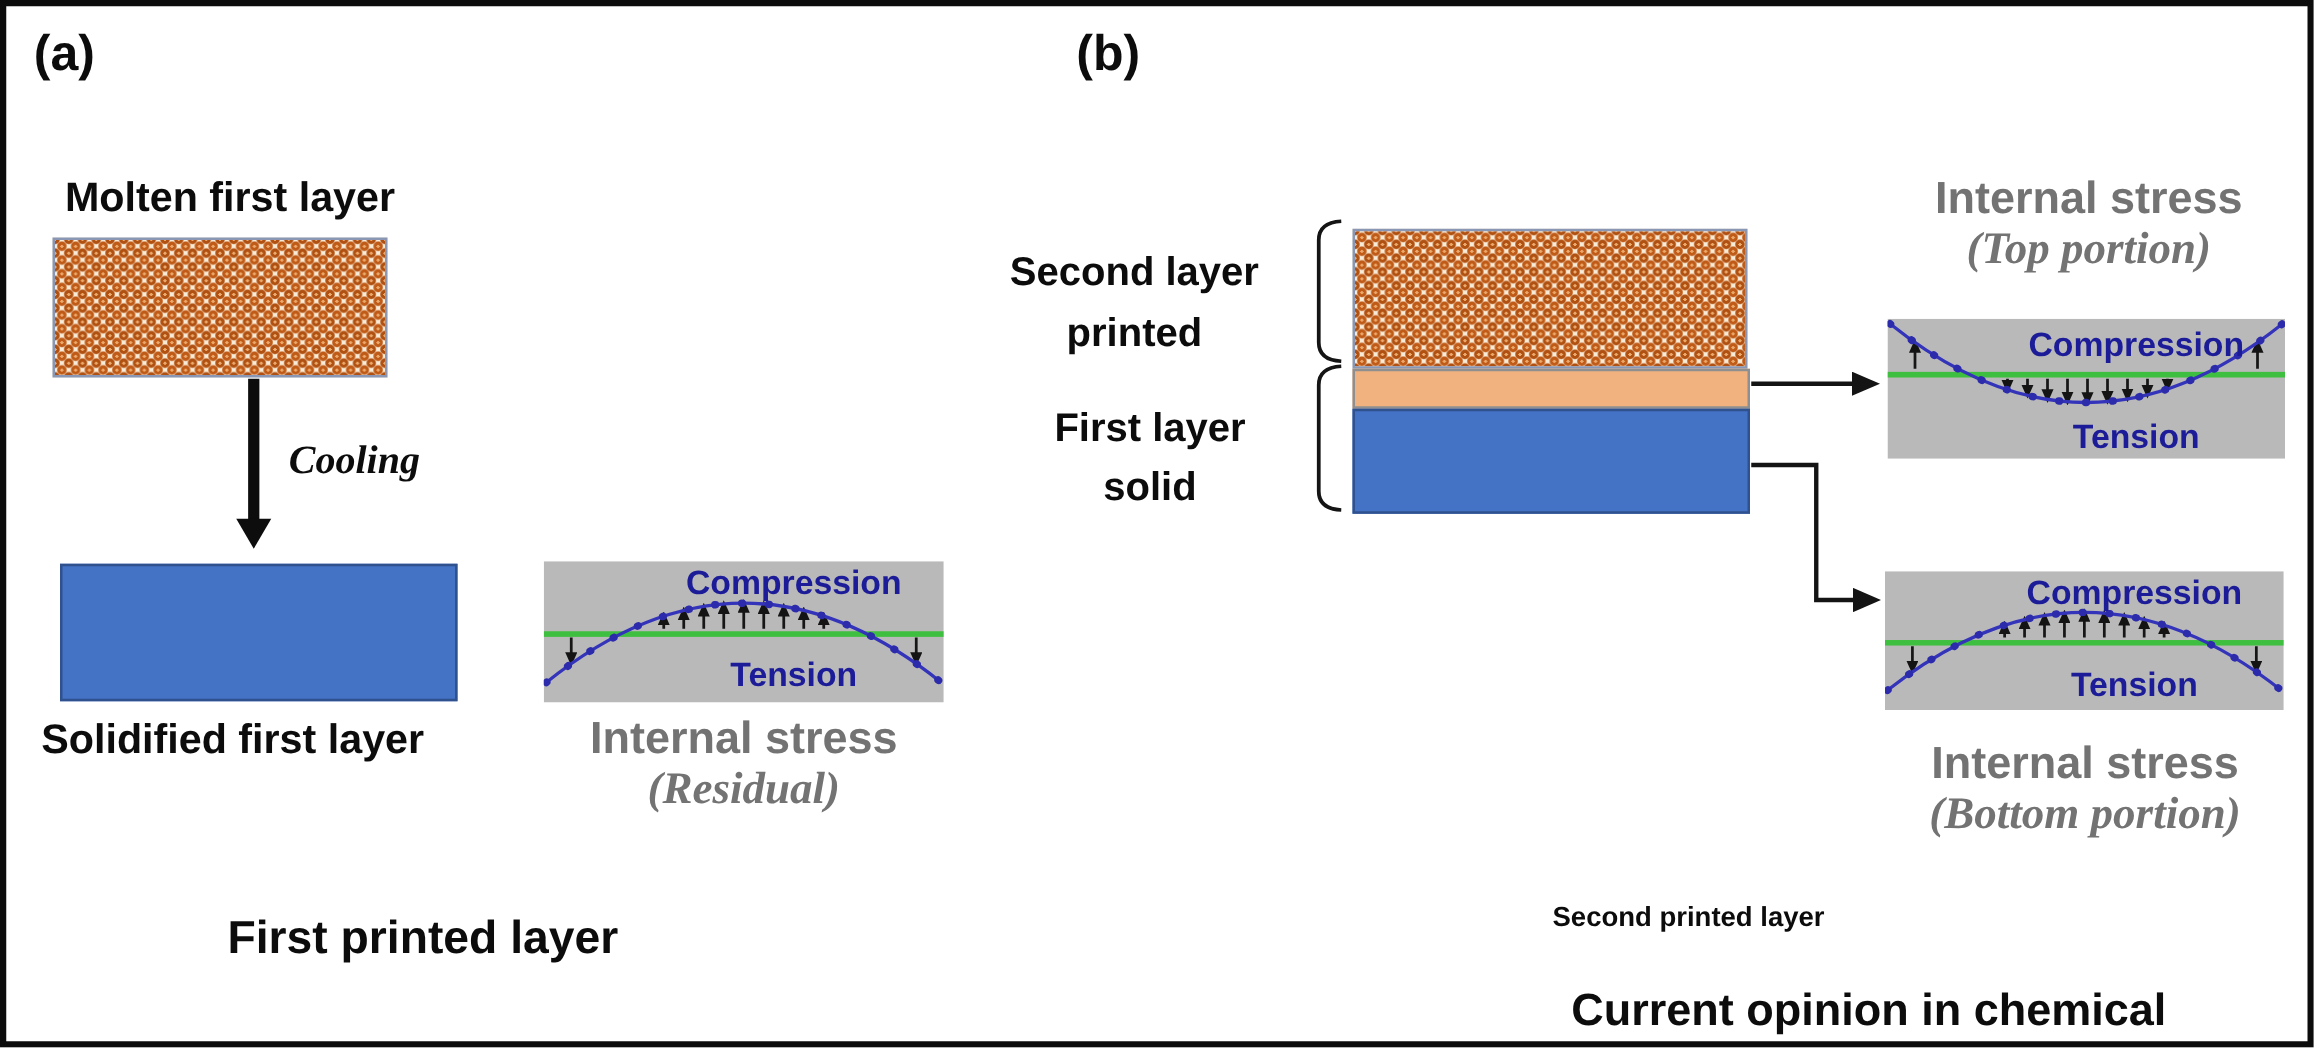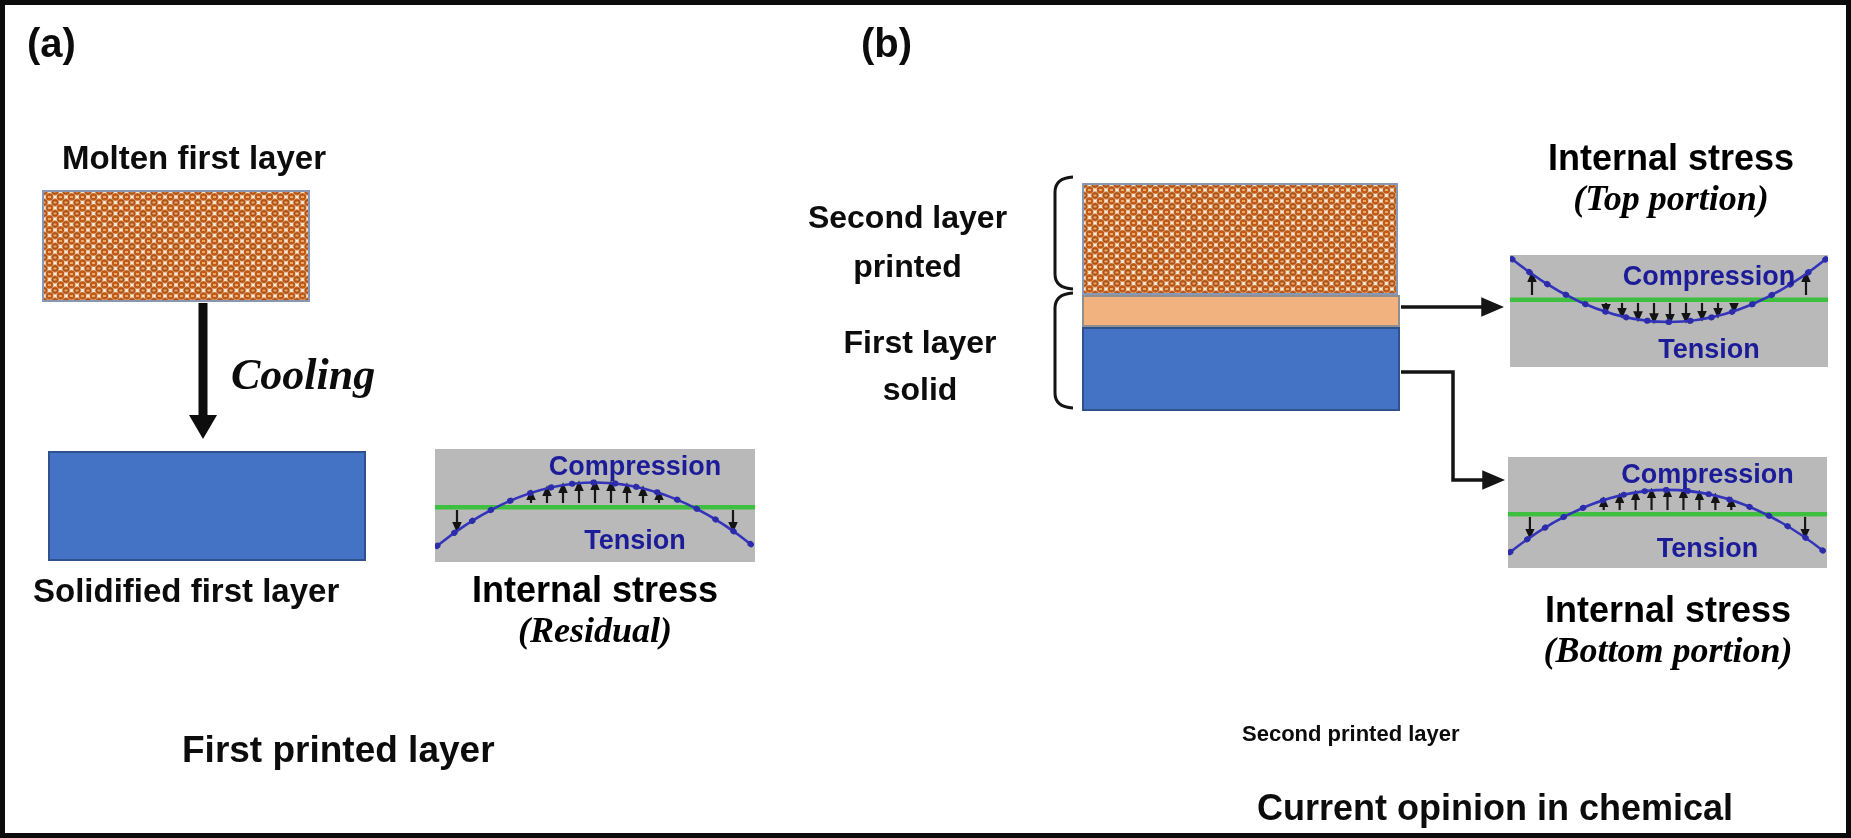--- a/index.html
+++ b/index.html
@@ -48,39 +48,39 @@
     position:absolute;left:0;width:100%;
     text-align:center;
     color:var(--stress-label-navy);
     font-weight:700;font-size:27px;line-height:30px;padding-left:40px;
   }
   .gray-bg{fill:var(--stress-box-gray);}
   .axis-green{fill:var(--neutral-axis-green);}
   .curve{stroke:var(--stress-curve-blue);stroke-width:2.6;fill:none;}
   .curve-dots{stroke:#2b2bac;stroke-width:6;fill:none;stroke-linecap:round;stroke-dasharray:0.5 21;}
   .sarrow{stroke:#161616;stroke-width:2.2;}
-  .title-block{position:absolute;text-align:center;font-weight:700;font-size:36px;line-height:41px;color:#000000;}
+  .title-block{position:absolute;text-align:center;font-weight:700;font-size:36px;line-height:41px;color:#737373;}
 
   .big-label{font-weight:700;font-size:33px;}
   .caption{font-weight:700;font-size:37px;}
   .side-label{font-weight:700;font-size:32px;line-height:49px;text-align:center;}
   .connector{stroke:#141414;fill:none;}
 </style>
 </head>
 <body>
 
 <div id="canvas">
 
   <div class="abs panel-tag" style="left:22px;top:16px;">(a)</div>
 
-  <div class="abs big-label ctr" style="left:33px;top:134px;width:312px;">Molten first layer</div>
+  <div class="abs big-label ctr" style="left:23px;top:134px;width:312px;">Molten first layer</div>
 
   <div class="abs molten-rect" style="left:37px;top:185px;width:268px;height:112px;"></div>
 
-  <div class="abs b i" style="left:226px;top:344px;font-size:44px;">Cooling</div>
+  <div class="abs b i" style="left:226px;top:344px;font-size:32px;">Cooling</div>
 
   <div class="abs solid-rect" style="left:43px;top:446px;width:318px;height:110px;"></div>
 
   <div class="abs big-label" style="left:28px;top:567px;">Solidified first layer</div>
 
   <div class="abs caption" style="left:177px;top:724px;">First printed layer</div>
 
   <div class="stress-box" style="left:430px;top:444px;width:320px;height:113px;">
     <svg width="320" height="113" viewBox="0 0 320 113">
       <rect class="gray-bg" x="0" y="0" width="320" height="113"></rect>

